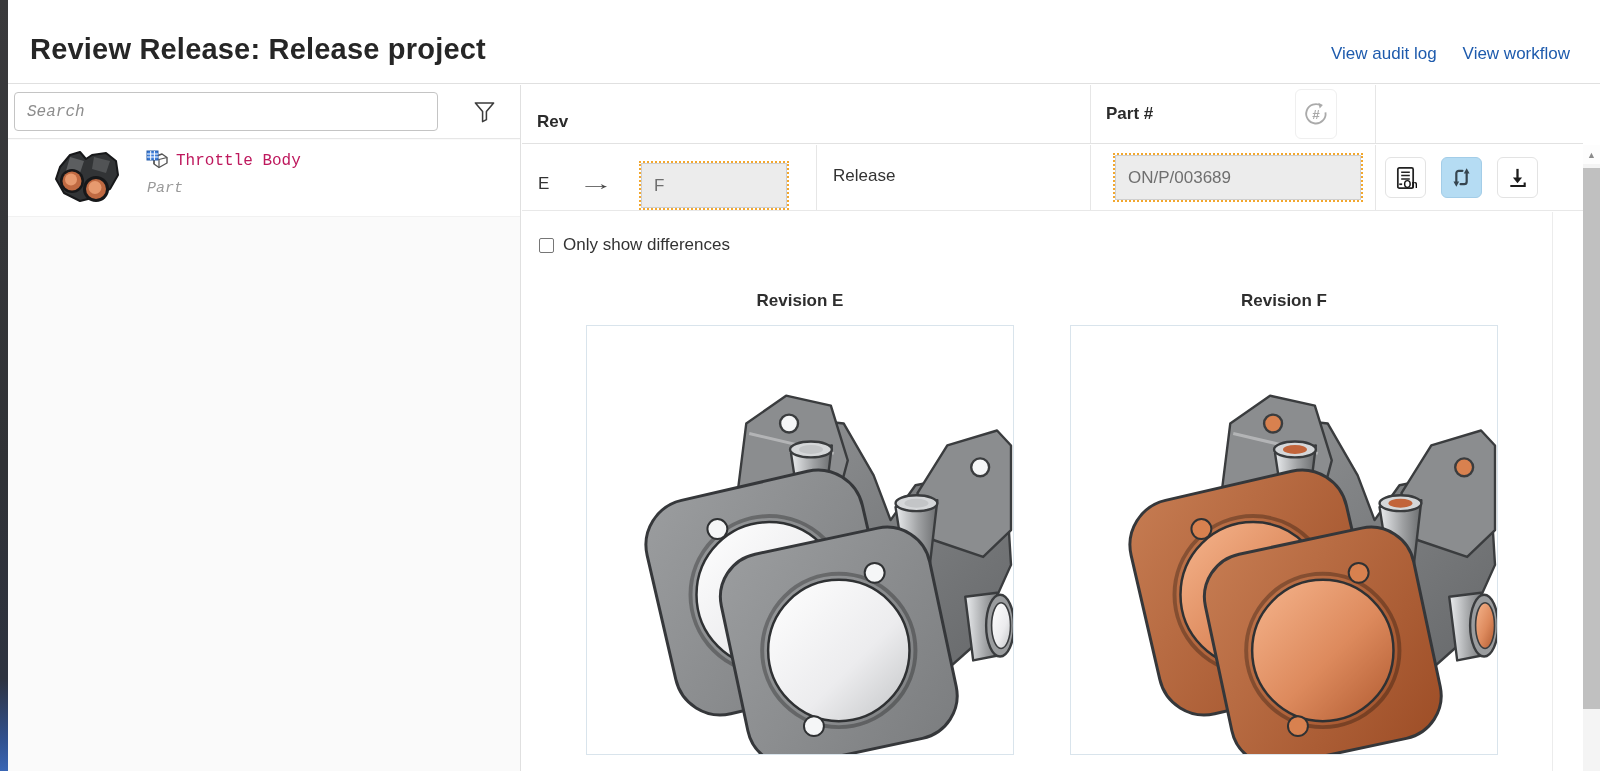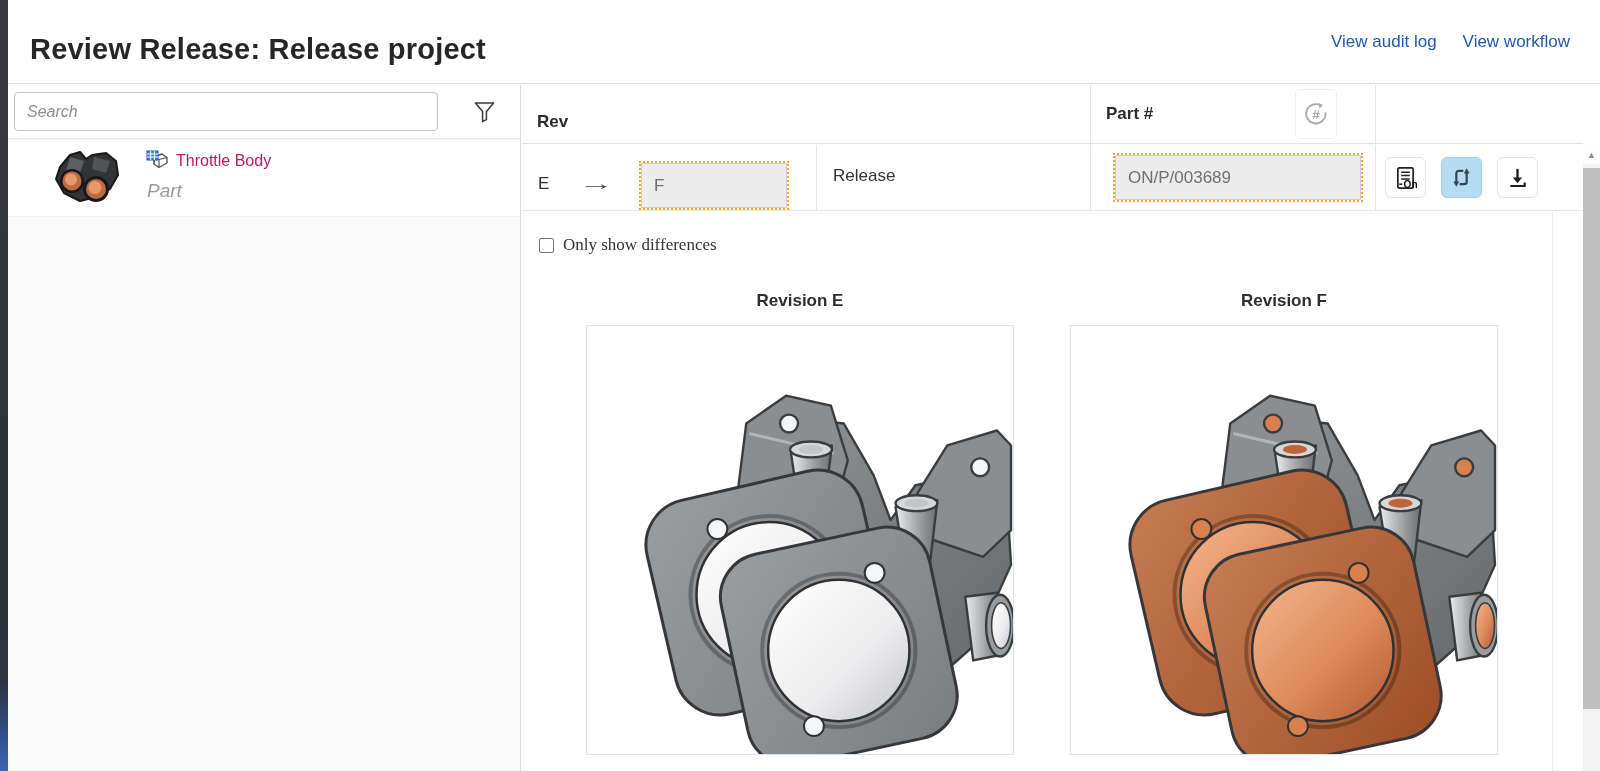--- a/index.html
+++ b/index.html
@@ -10,35 +10,35 @@
   
   .bg-strip { position:absolute; left:0; top:0; width:8px; height:771px;
     background:linear-gradient(#3a3a3c 0%, #303236 60%, #2e3340 88%, #31518f 96%, #3a66b4 100%); }
   .bg-notch { position:absolute; left:10px; top:0; width:28px; height:8px; background:#47474a; border-radius:0 0 3px 3px; opacity:.85; }
 
   .dialog { position:absolute; left:8px; top:0; width:1592px; height:771px; background:#fff; border-radius:4px 0 0 0; }
 
   
   .hdr { position:absolute; left:0; top:0; width:100%; height:84px; border-bottom:1px solid #e0e0e0; background:#fff; }
   .hdr-title { position:absolute; left:22px; top:24px; font-size:29px; font-weight:700; color:#262626; letter-spacing:.2px;margin-top:9px; }
-  .hdr-links { position:absolute; right:30px; top:32px; display:flex; gap:26px;align-items:flex-end; }
+  .hdr-links { position:absolute; right:30px; top:44px; display:flex; gap:26px;align-items:flex-end; }
   .hdr-links a { font-size:17px; color:#1e5bad; text-decoration:none; cursor:pointer; }
 
   
-  .panel { position:absolute; left:0; top:85px; width:513px; height:686px; background:#fafafa; border-right:1px solid #e0e0e0; }
+  .panel { position:absolute; left:0; top:85px; width:513px; height:686px; background:#fafafa; border-right:1px solid #e0e0e0;font-family:Liberation Mono, monospace; }
   .search-row { position:absolute; left:0; top:0; width:100%; height:54px; background:#fff; border-bottom:1px solid #e6e6e6; }
   .search-input { position:absolute; left:6px; top:7px; width:424px; height:39px; border:1px solid #c4c4c4; border-radius:4px;
     padding:0 12px; font-size:16px; color:#444; background:#fff; outline:none; font-family:inherit; }
   .search-input::placeholder { font-style:italic; color:#8d8d8d; }
   .filter-btn { position:absolute; left:458px; top:9px; width:36px; height:36px; border:none; background:transparent; cursor:pointer; display:flex; align-items:center; justify-content:center; }
   .item-row { position:absolute; left:0; top:55px; width:100%; height:77px; background:#fff; border-bottom:1px solid #f1f1f1; cursor:pointer; }
   .thumb { position:absolute; left:42px; top:5px; width:76px; height:66px; }
   .item-head { position:absolute; left:138px; top:10px; display:flex; align-items:center; gap:7px; }
   .item-name { font-size:16px; color:#be185d; }
-  .item-type { position:absolute; left:139px; top:40px; font-size:19px; font-style:italic; color:#9a9a9a; }
+  .item-type { position:absolute; left:139px; top:40px; font-size:15px; font-style:italic; color:#9a9a9a; }
 
   
   .thead { position:absolute; left:514px; top:85px; width:1061px; height:59px; border-bottom:1px solid #e2e2e2; background:#fff; }
   .trow  { position:absolute; left:514px; top:145px; width:1061px; height:66px; border-bottom:1px solid #e8e8e8; background:#fff; }
   .col-state { position:absolute; left:294px; top:0; height:100%; border-left:1px solid #e6e6e6; width:274px; }
   .col-part  { position:absolute; left:568px; top:0; height:100%; border-left:1px solid #e6e6e6; width:285px; }
   .col-act   { position:absolute; left:853px; top:0; height:100%; border-left:1px solid #e6e6e6; width:208px; }
   .th-label { position:absolute; left:15px; top:19px; font-size:17px; font-weight:700; color:#2b2b2b; }
   .hash-btn { position:absolute; right:38px; top:4px; width:42px; height:50px; background:#fff; border:1px solid #efefef; border-radius:6px; cursor:pointer; display:flex; align-items:center; justify-content:center; }
 
@@ -52,21 +52,21 @@
     font-size:17px; padding:0 12px; font-family:inherit; }
   .state-text { position:absolute; left:16px; top:21px; font-size:17px; color:#333; }
 
   .actions { position:absolute; left:9px; top:12px; display:flex; gap:15px; }
   .act-btn { width:41px; height:41px; background:#fff; border:1px solid #e3e3e3; border-radius:6px; cursor:pointer;
     display:flex; align-items:center; justify-content:center; padding:8px; }
   .act-btn.active { background:#b5dcf3; border-color:#a3cde8; }
 
   
   .content { position:absolute; left:514px; top:212px; width:1031px; height:559px; background:#fff; border-right:1px solid #ececec; }
-  .chk-row { position:absolute; left:17px; top:23px; display:flex; align-items:center; gap:9px; cursor:pointer;font-family:Liberation Serif, serif; }
+  .chk-row { position:absolute; left:17px; top:23px; display:flex; align-items:center; gap:9px; cursor:pointer; }
   .chk { width:15px; height:15px; border:1.6px solid #767676; border-radius:2px; background:#fff; }
   .chk-label { font-size:17px; color:#333; }
   .rev-title { position:absolute; top:79px; width:428px; text-align:center; font-size:17px; font-weight:700; color:#2e2e2e; }
   .rev-title.left { left:64px; } .rev-title.right { left:548px; }
   .img-box { position:absolute; top:113px; width:428px; height:430px; background:#fff; border:1px solid #d9e4ec; }
   .img-box.left { left:64px; } .img-box.right { left:548px; }
   .img-box svg { width:100%; height:100%; display:block; }
 
   
   .rev-e .flange { fill:url(#flangeE); } .rev-f .flange { fill:url(#flangeF); }

